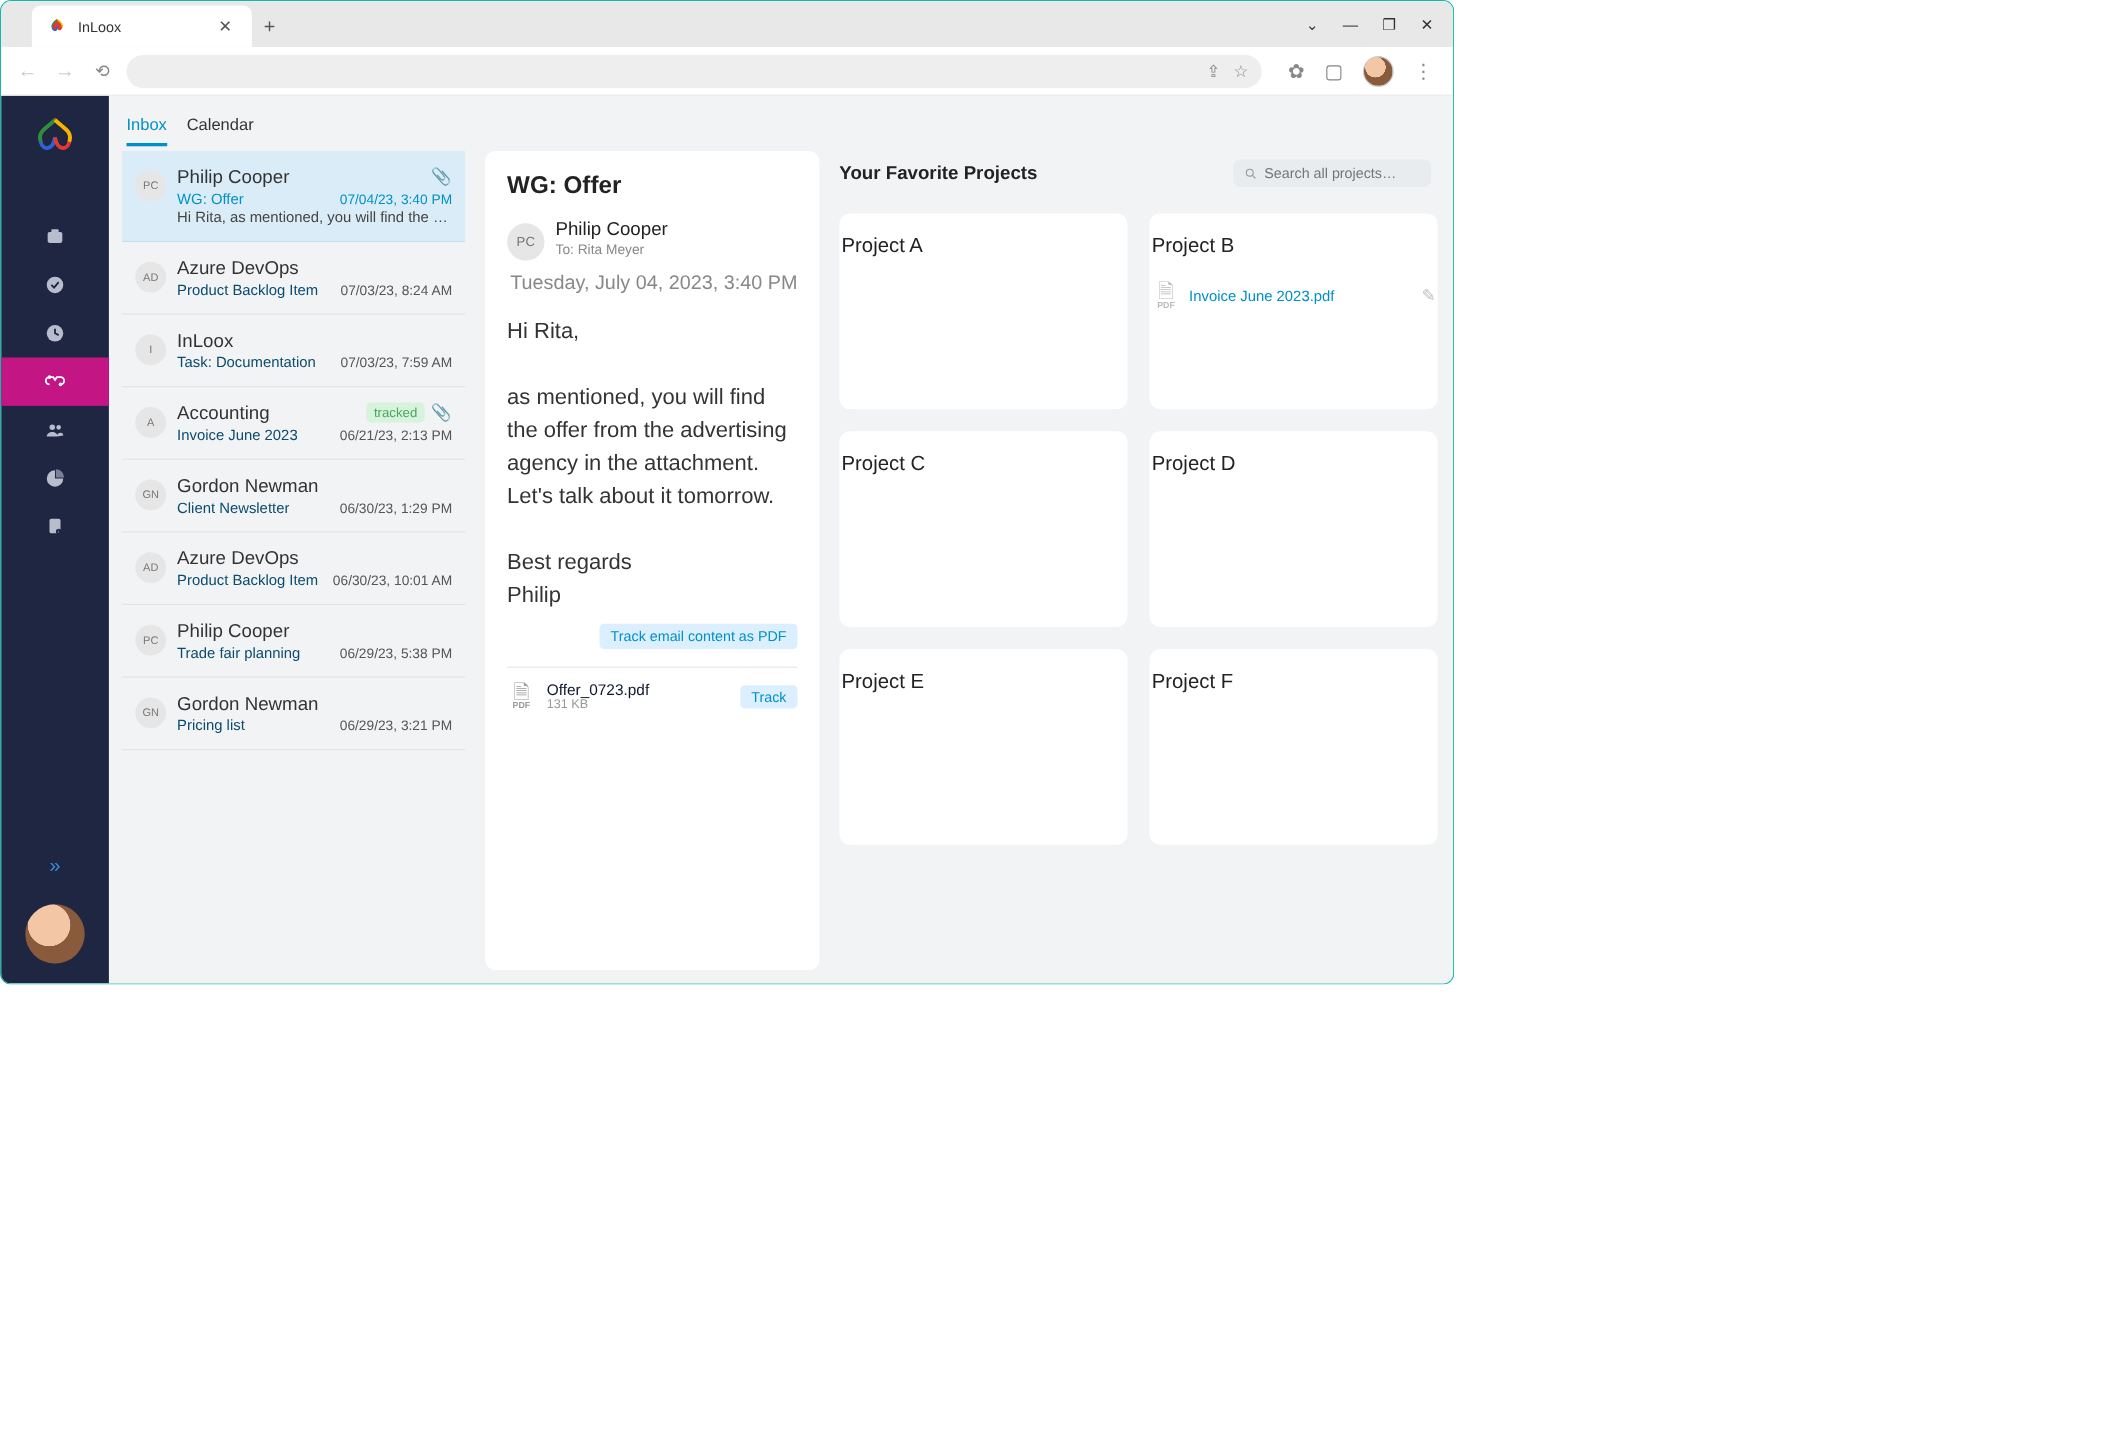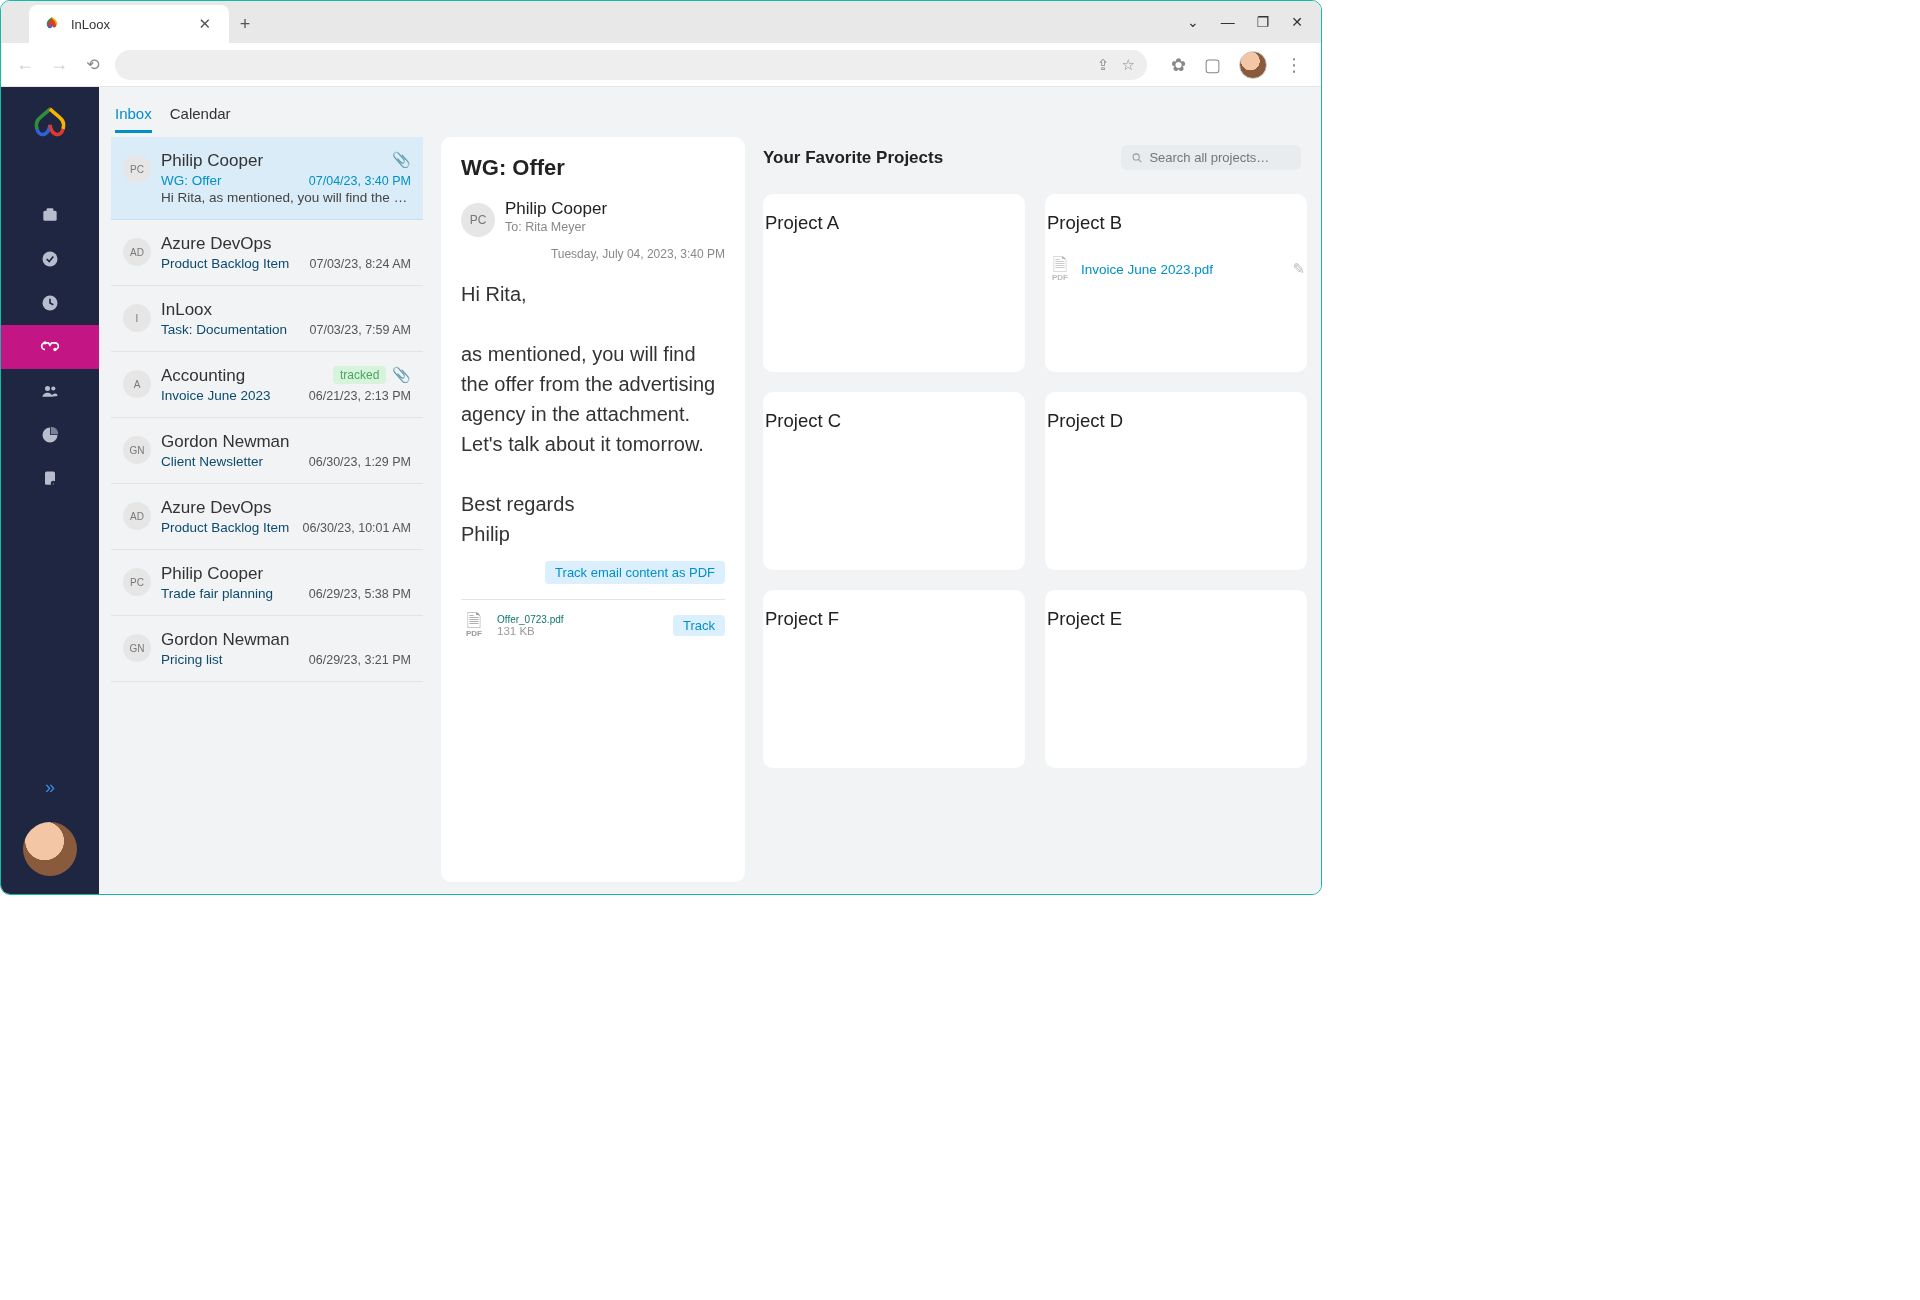--- a/index.html
+++ b/index.html
@@ -64,30 +64,30 @@
 .badge-tracked { background: #d7f3dc; color: #4aa55f; font-size: 12px; padding: 2px 7px; border-radius: 4px; }
 .meta-right { display: flex; align-items: center; gap: 6px; }
 
 
 .detail { width: 304px; background: #fff; border-radius: 10px; padding: 18px 20px; display: flex; flex-direction: column; overflow-y: auto; }
 .detail-title { font-size: 22px; font-weight: 600; color: #222; margin-bottom: 18px; }
 .detail-header { display: flex; gap: 10px; align-items: flex-start; }
 .detail-header .msg-avatar { width: 34px; height: 34px; font-size: 12px; }
 .detail-from { font-size: 17px; color: #222; }
 .detail-to { font-size: 12.5px; color: #888; margin-top: 1px; }
-.detail-date { font-size: 12px; color: #888; text-align: right; margin-top: 10px; }
+.detail-date { font-size: 18px; color: #888; text-align: right; margin-top: 10px; }
 .detail-body { font-size: 20px; color: #333; line-height: 1.5; margin-top: 18px; white-space: pre-line; }
 .track-email { margin-top: 14px; text-align: right; }
 .track-email span { background: #dcefff; color: #0090c8; font-size: 13px; padding: 4px 10px; border-radius: 4px; cursor: pointer; }
 .attach-sep { border: none; border-top: 1px solid #e4e4e4; margin: 18px 0 12px 0; }
 .attach-row { display: flex; align-items: center; gap: 10px; }
 .pdf-icon-wrap { width: 26px; color: #999; text-align: center; }
 .pdf-icon { font-size: 18px; display: block; line-height: 1; }
 .pdf-label { font-size: 8px; font-weight: bold; display: block; line-height: 1; }
-.attach-name { font-size: 10px; color: #0f766e; }
+.attach-name { font-size: 14px; color: #0f172a; }
 .attach-size { font-size: 11.5px; color: #999; }
 .track-btn { margin-left: auto; background: #dcefff; color: #0090c8; font-size: 13px; padding: 3px 10px; border-radius: 4px; cursor: pointer; }
 
 
 .projects-panel { flex: 1; display: flex; flex-direction: column; padding: 8px 2px 0 0; overflow-y: auto; }
 .projects-header { display: flex; align-items: center; justify-content: space-between; padding-right: 6px; }
 .projects-title { font-size: 17px; font-weight: 600; color: #222; }
 .search-box { background: #e9ecef; border-radius: 6px; padding: 5px 10px; display: flex; align-items: center; gap: 6px; width: 180px; }
 .search-box input { border: none; background: transparent; outline: none; font-size: 13px; color: #666; width: 100%; }
 .search-box svg { width: 14px; height: 14px; color: #999; }
@@ -380,23 +380,23 @@
                   <span class="edit-icon">✎</span>
                 </div>
               </div>
               <div class="project-card">
                 <div class="project-name">Project C</div>
               </div>
               <div class="project-card">
                 <div class="project-name">Project D</div>
               </div>
               <div class="project-card">
+                <div class="project-name">Project E</div>
+              </div>
+              <div class="project-card">
                 <div class="project-name">Project F</div>
-              </div>
-              <div class="project-card">
-                <div class="project-name">Project E</div>
               </div>
             </div>
         </div>
       </div>
     </div>
   </div>
 </div>
 
 </body></html>

